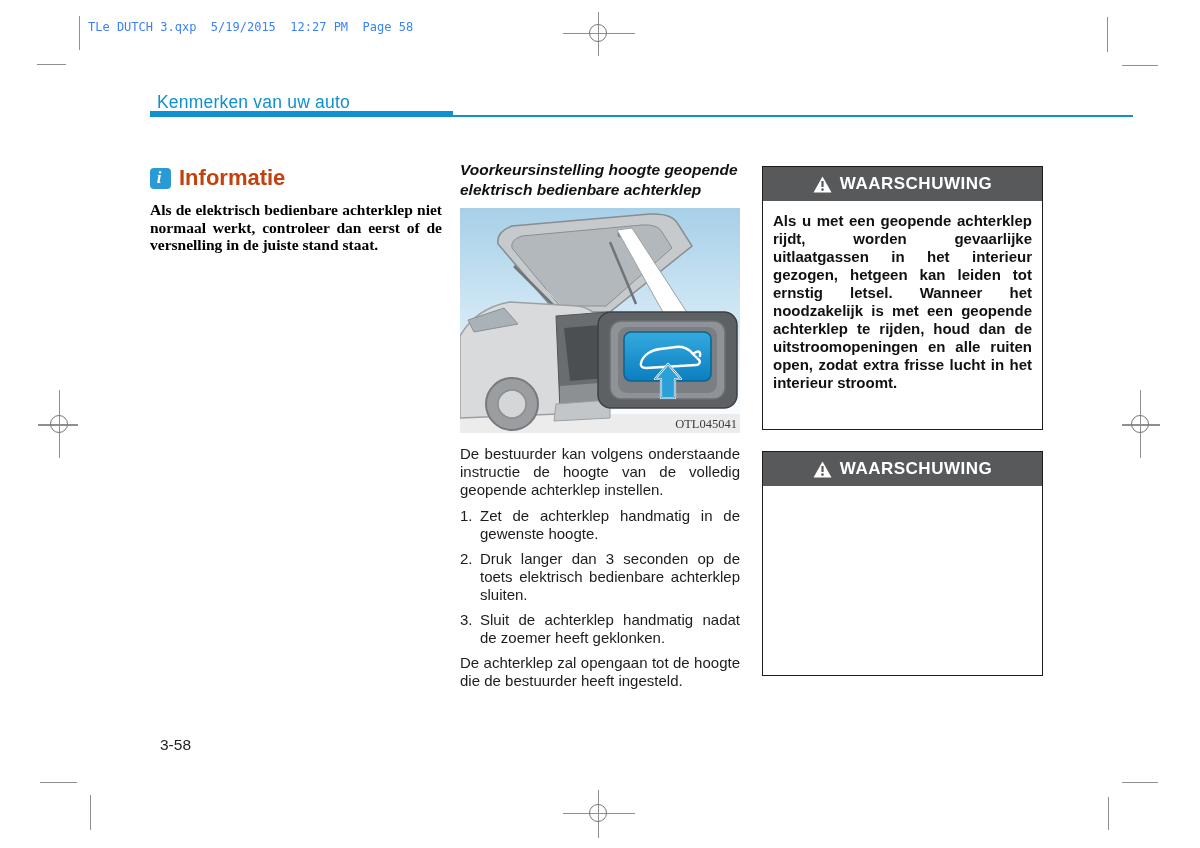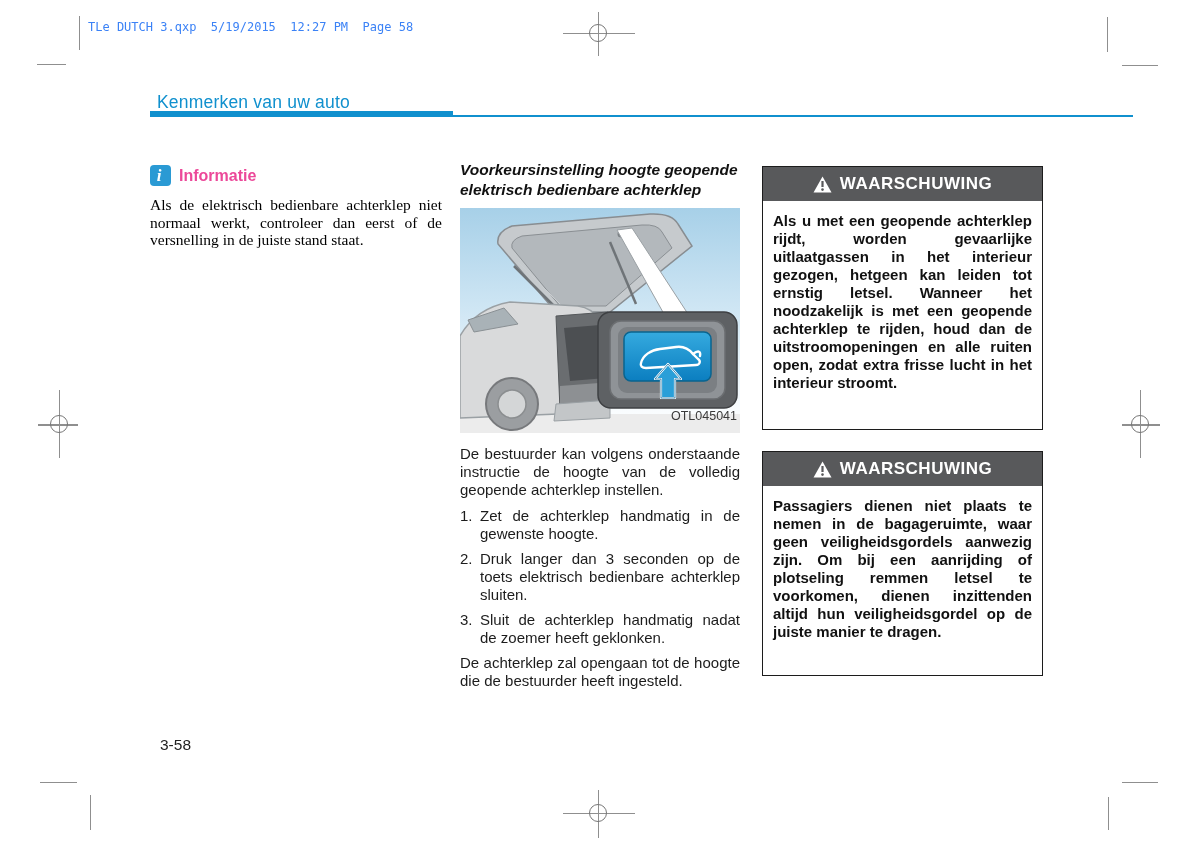--- a/index.html
+++ b/index.html
@@ -26,30 +26,30 @@
   
   .col-left  { position: absolute; left: 150px; top: 165px; width: 292px; }
   .col-mid   { position: absolute; left: 460px; top: 160px; width: 280px; }
   .col-right { position: absolute; left: 762px; top: 166px; width: 281px; }
 
   
   .info-head { display: flex; align-items: center; gap: 8px; margin-bottom: 10px; }
   .info-icon { width: 21px; height: 21px; border-radius: 4px; background: #2a9ad4;
     color: #fff; font-family: "Liberation Serif", serif; font-style: italic; font-weight: bold;
     font-size: 17px; display: flex; align-items: center; justify-content: center; padding-right: 3px; }
-  .info-title { font-size: 16px; font-weight: bold; color: #ec4899; }
-  .info-body { font-family: "Liberation Serif", serif; font-weight: normal; font-size: 15.5px;
+  .info-title { font-size: 22px; font-weight: bold; color: #c2410c; }
+  .info-body { font-family: "Liberation Serif", serif; font-weight: bold; font-size: 15.5px;
     line-height: 17.5px; text-align: justify; color: #000; }
 
   
   .mid-heading { font-size: 15.5px; font-weight: bold; font-style: italic; line-height: 19.5px;
     color: #111; margin-bottom: 9px; }
   .figure { position: relative; width: 280px; height: 225px; margin-bottom: 12px; overflow: hidden; }
   .figure svg { display: block; }
-  .figure-label { position: absolute; right: 3px; bottom: 10px; font-size: 12.5px; color: #3a3a3a; }
+  .figure-label { position: absolute; right: 3px; bottom: 1px; font-size: 12.5px; color: #3a3a3a; font-family: Liberation Serif, serif; }
   .mid-body { font-size: 15px; line-height: 18px; text-align: justify; color: #1c1c1c; }
   .mid-intro { margin-bottom: 8px; }
   .step { display: flex; margin-bottom: 7px; }
   .step-num { width: 20px; flex: 0 0 20px; }
   .step-text { flex: 1; text-align: justify; }
   .mid-outro { }
 
   
   .warnbox { border: 1.5px solid #1c1c1c; background: #fff; margin-bottom: 21px; }
   .warnbox-1 { min-height: 264px; }
@@ -205,17 +205,16 @@
 
   <div class="warnbox warnbox-2">
     <div class="warn-header">
       <svg width="19" height="17" viewBox="0 0 19 17">
         <polygon points="9.5,0.5 18.5,16.5 0.5,16.5" fill="#ffffff"></polygon>
         <rect x="8.4" y="5" width="2.2" height="6" fill="#58595b"></rect>
         <circle cx="9.5" cy="13.6" r="1.3" fill="#58595b"></circle>
       </svg>
       <span class="warn-title">WAARSCHUWING</span>
     </div>
-    <div class="warn-body">Passagiers dienen niet plaats te nemen in de bagageruimte, waar geen veiligheidsgordels aanwezig zijn. Om bij een aanrijding of plotseling remmen letsel te voorkomen, dienen inzittenden altijd hun veiligheidsgordel op de juiste manier te dragen.</div>
   </div>
 </div>
 
 <div class="page-number">3-58</div>
 
 </body></html>

